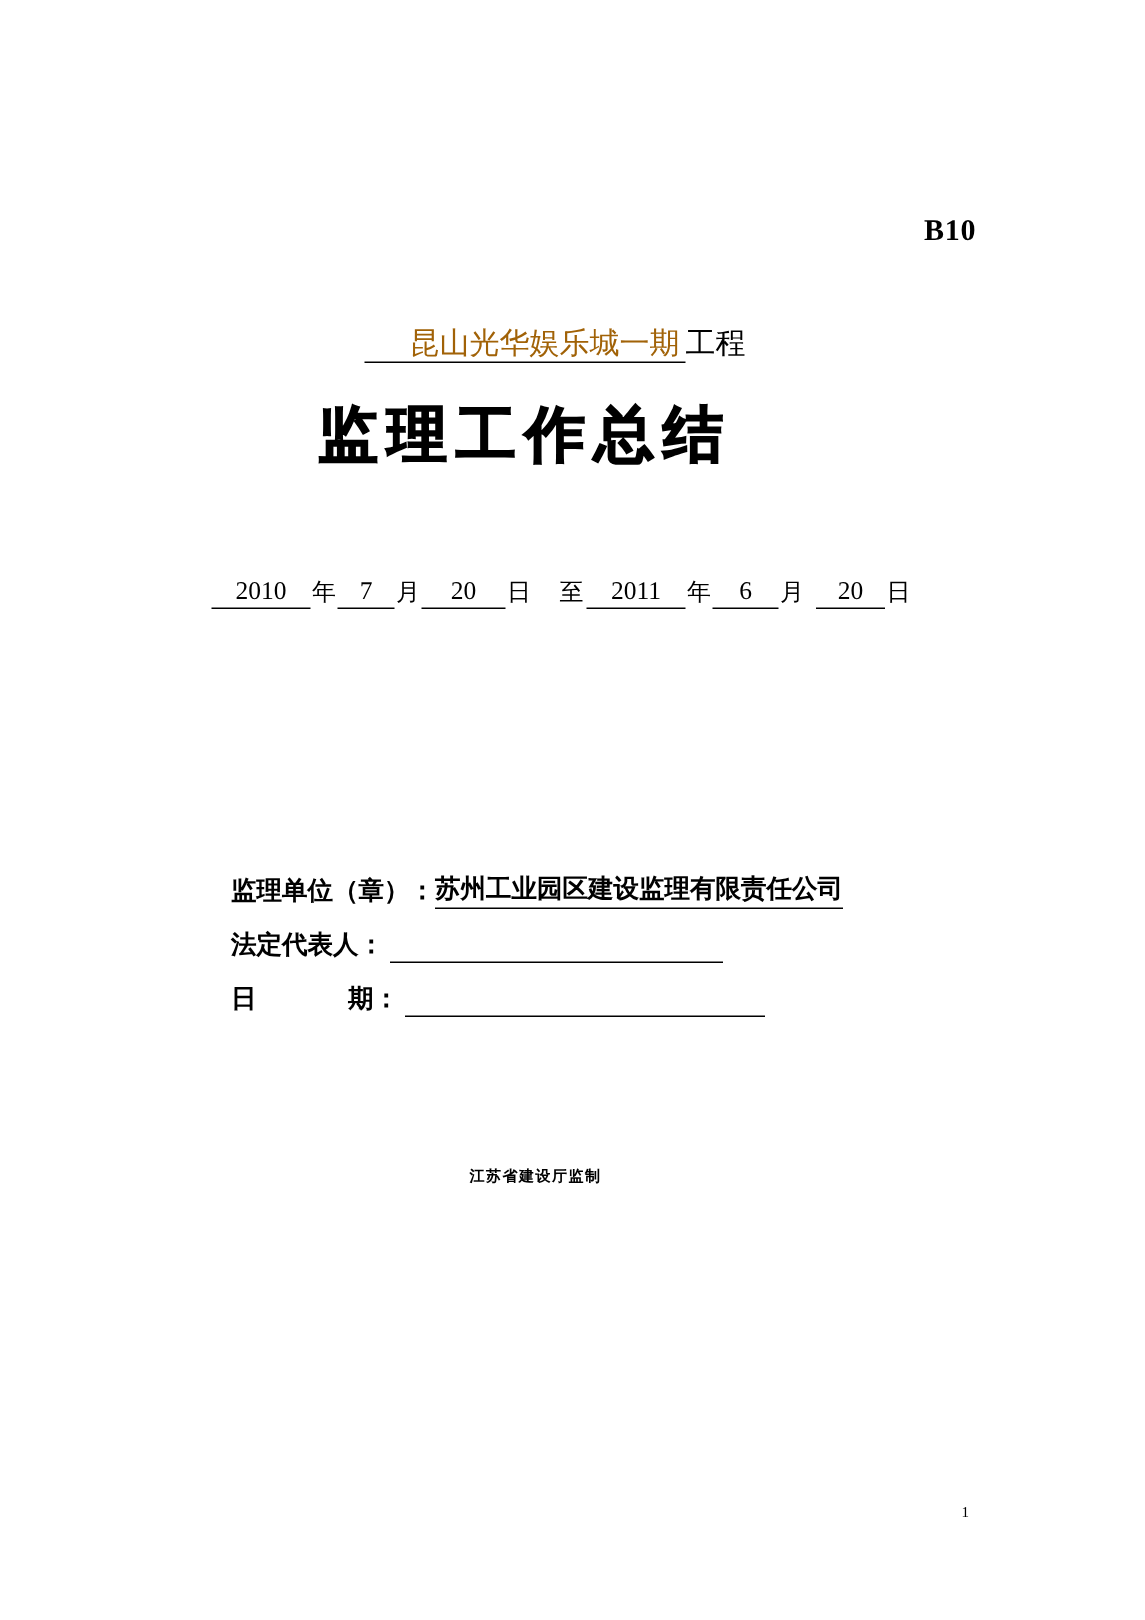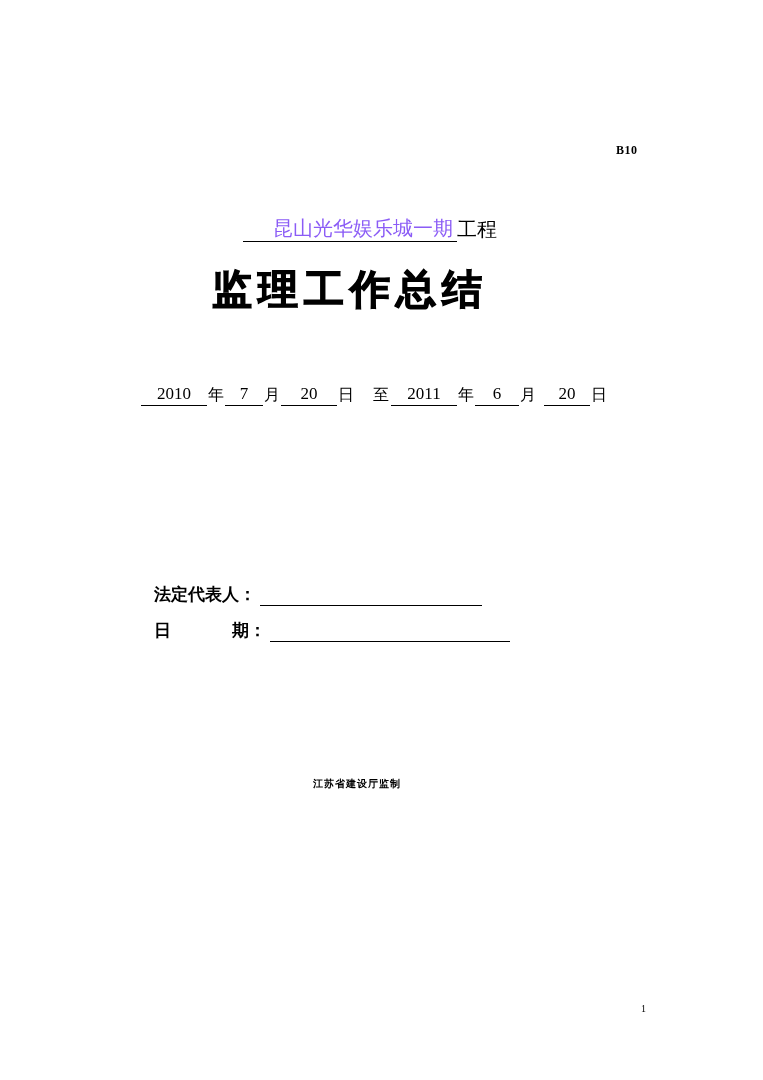--- a/index.html
+++ b/index.html
@@ -14,37 +14,37 @@
       overflow: hidden;
       color: #000;
       font-family: "DejaVu Serif", "Liberation Serif", serif;
     }
     .abs { position: absolute; }
 
     .form-code {
       left: 616px; top: 143px;
       font-family: "Liberation Serif", serif;
       font-weight: bold;
-      font-size: 12px;
+      font-size: 20px;
       letter-spacing: 0.5px;
     }
 
     .project-line {
       left: 243px; top: 216px;
       font-size: 20px;
       white-space: nowrap;
       display: flex;
       align-items: flex-end;
     }
     .project-line .ul {
       display: inline-block;
       border-bottom: 1.5px solid #000;
       padding: 0 4px 1px 30px;
       line-height: 24px;
-      color: #8b5cf6;
+      color: #a16207;
     }
     .project-line .suffix {
       line-height: 24px;
       padding-bottom: 1px;
       font-family: Liberation Sans, sans-serif;
     }
 
     .main-title {
       left: 212px; top: 262px;
       font-family: "DejaVu Sans", sans-serif;
@@ -146,20 +146,24 @@
   <span class="field" style="width:66px">2011</span>
   <span class="unit">年</span>
   <span class="field" style="width:44px">6</span>
   <span class="unit" style="padding-right:8px">月</span>
   <span class="field" style="width:46px">20</span>
   <span class="unit">日</span>
 </div>
 
 <div class="abs sig-block">
   <div class="sig-row">
+    <span class="label">监理单位（章）：</span>
+    <span class="value-ul">苏州工业园区建设监理有限责任公司</span>
+  </div>
+  <div class="sig-row">
     <span class="label">法定代表人：</span>
     <span class="blank" style="width:222px"></span>
   </div>
   <div class="sig-row">
     <span class="label gap-label" style="width:78px">日</span>
     <span class="label">期：</span>
     <span class="blank" style="width:240px"></span>
   </div>
 </div>
 

